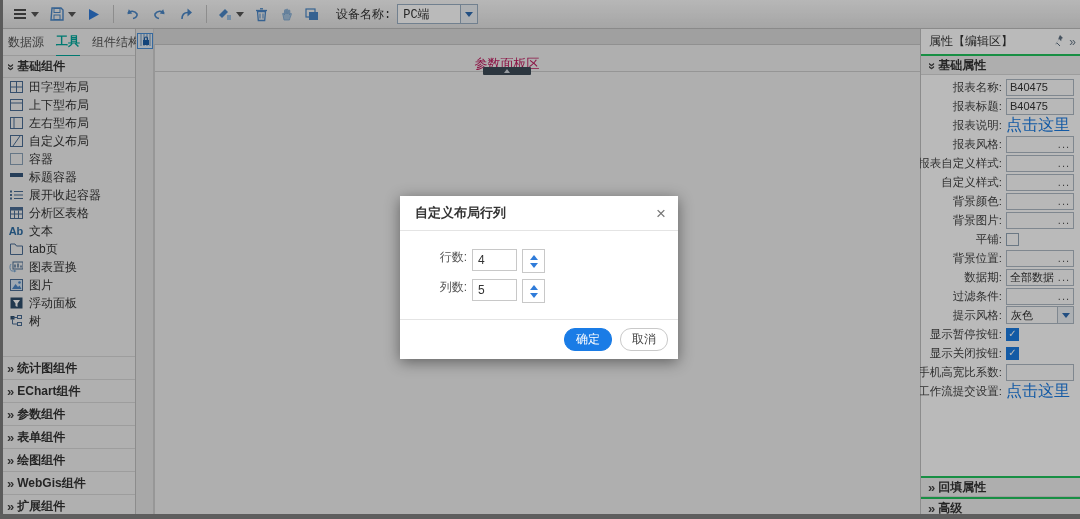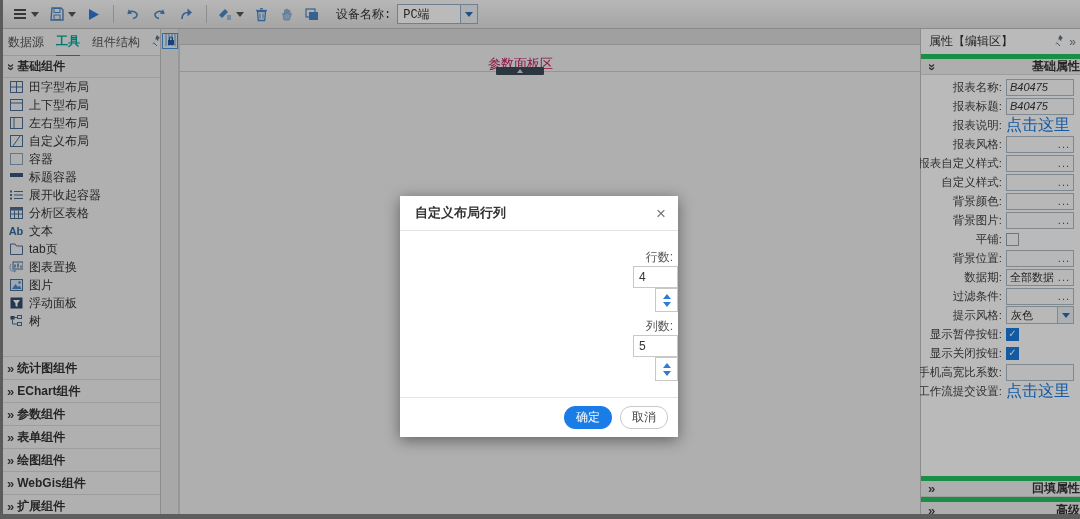--- a/index.html
+++ b/index.html
@@ -17,21 +17,21 @@
   .device-label { margin:0 6px 0 10px; color:#333; }
   .device-select { display:flex; align-items:stretch; height:20px; }
   .device-box { width:64px; background:#fff; border:1px solid #9cb0c4; display:flex; align-items:center; padding-left:5px; }
   .device-caretbox { width:17px; background:#eef2f6; border:1px solid #9cb0c4; border-left:none; display:flex; align-items:center; justify-content:center; }
   .blue-tri-dn { width:0; height:0; border:4px solid transparent; border-top:5px solid #2f6db3; margin-top:4px; }
 
   
   .main { flex:1; display:flex; background:#dedede; min-height:0; }
 
   
-  .left-panel { width:161px; flex:none; background:#f1f1f1; border-right:1px solid #c0c0c0; display:flex; flex-direction:column; }
+  .left-panel { width:136px; flex:none; background:#f1f1f1; border-right:1px solid #c0c0c0; display:flex; flex-direction:column; }
   .ltabs { display:flex; align-items:center; height:27px; padding:0 4px 0 8px; border-bottom:1px solid #d4d4d4; }
   .ltab { margin-right:12px; color:#555; cursor:pointer; padding:6px 0 5px; white-space:nowrap; }
   .ltab.active { color:#00a79b; font-weight:bold; border-bottom:2px solid #00a79b; }
   .panel-tools { margin-left:auto; display:flex; align-items:center; gap:4px; color:#6b7b8a; }
   .chev-txt { font-size:12px; color:#6b7b8a; line-height:1; }
   .lsection-head { display:flex; align-items:center; height:22px; padding-left:7px; font-weight:bold; color:#333;
                    border-bottom:1px solid #d8d8d8; cursor:pointer; background:#efefef; flex:none; }
   .chev { display:inline-block; font-size:13px; color:#444; font-weight:bold; margin-right:3px; line-height:1; }
   .chev.open { transform:rotate(90deg); transform-origin:50% 55%; }
   .citem { display:flex; align-items:center; height:18px; padding-left:9px; cursor:pointer; color:#333; }
@@ -51,27 +51,27 @@
   .param-band { height:27px; border-bottom:1px solid #cccccc; position:relative; }
   .param-label { position:absolute; left:46%; top:10px; transform:translateX(-50%); color:#be185d; font-size:13px; }
   .param-handle { position:absolute; left:46%; bottom:-4px; transform:translateX(-50%); width:48px; height:8px;
                   background:#3d4a57; border-radius:1px; cursor:pointer; display:flex; align-items:center; justify-content:center; }
   .handle-arrow { width:0; height:0; border:3px solid transparent; border-bottom:4px solid #cfd6dd; margin-top:-3px; }
 
   
   .right-panel { width:160px; flex:none; background:#ffffff; border-left:1px solid #c0c0c0; display:flex; flex-direction:column; }
   .rhead { display:flex; align-items:center; height:25px; padding:0 4px 0 8px; color:#333; }
   .rsection-head { display:flex; align-items:center; height:21px; padding-left:7px; font-weight:bold; color:#333;
-                   border-top:5px solid #22c55e; border-bottom:1px solid #d8d8d8; background:#efefef; cursor:pointer; flex:none;justify-content:space-between; }
+                   border-top:2px solid #22c55e; border-bottom:1px solid #d8d8d8; background:#efefef; cursor:pointer; flex:none; }
   .props { padding:3px 6px 0 2px; }
   .prow { display:flex; align-items:center; justify-content:flex-end; height:18px; margin-bottom:1px;margin-left:43px; }
   .plabel { white-space:nowrap; color:#444; font-size:11.5px; padding-right:4px; }
   .pctrl { width:68px; flex:none; display:flex; align-items:center; }
   .pinput { width:100%; height:17px; border:1px solid #aeb9c4; background:#fcfcfc; font-size:11px; padding:0 3px;
-            font-family:"Liberation Sans","DejaVu Sans",sans-serif; color:#333;font-style:italic; }
+            font-family:"Liberation Sans","DejaVu Sans",sans-serif; color:#333; }
   .pellipsis { width:100%; height:17px; border:1px solid #aeb9c4; background:#fcfcfc; display:flex; align-items:center;
                justify-content:flex-end; padding:0 3px; color:#555; cursor:pointer; font-size:11px; letter-spacing:1px; }
   .pellipsis .val { margin-right:auto; overflow:hidden; white-space:nowrap; max-width:44px; color:#333; letter-spacing:0; }
   .plink { color:#1b7ce2; cursor:pointer; font-size:16px; white-space:nowrap; }
   .pcheck { width:13px; height:13px; border:1px solid #93a5b6; background:#fff; cursor:pointer;
             display:flex; align-items:center; justify-content:center; }
   .pcheck.checked { background:#1b7ce2; border-color:#1b7ce2; color:#fff; font-size:10px; font-weight:bold; line-height:1; }
   .pselect { width:100%; height:18px; display:flex; }
   .pselect .sel-box { flex:1; border:1px solid #aeb9c4; background:#fcfcfc; display:flex; align-items:center; padding-left:4px; font-size:11px; }
   .pselect .sel-caret { width:16px; border:1px solid #aeb9c4; border-left:none; background:#eef2f6; display:flex; align-items:center; justify-content:center; cursor:pointer; }
@@ -82,21 +82,21 @@
   .edge-bottom { position:absolute; left:0; bottom:0; width:1080px; height:5px; background:#828282; z-index:6; }
 
   
   .backdrop { position:absolute; inset:0; background:rgba(0,0,0,0.27); z-index:50; }
   .modal { position:absolute; left:400px; top:196px; width:278px; background:#fff; z-index:60;
            box-shadow:0 3px 14px rgba(0,0,0,0.45); }
   .modal-head { height:35px; display:flex; align-items:center; padding:0 12px 0 15px; border-bottom:1px solid #e4e4e4; }
   .modal-title { font-size:13px; font-weight:bold; color:#333; }
   .modal-close { margin-left:auto; color:#777; font-size:17px; line-height:1; cursor:pointer; }
   .modal-body { padding:12px 0 10px 33px; }
-  .mrow { display:flex; align-items:flex-end; margin:6px 0;flex-direction:column; }
+  .mrow { display:flex; align-items:flex-start; margin:6px 0; }
   .mlabel { width:34px; text-align:right; color:#555; margin-right:5px; white-space:nowrap; }
   .minput { width:45px; height:22px; border:1px solid #c8c8c8; padding:0 5px; font-size:12px; color:#333;
             font-family:"Liberation Sans","DejaVu Sans",sans-serif; }
   .spinner { width:23px; height:24px; border:1px solid #c8c8c8; margin-left:5px; display:flex; flex-direction:column; }
   .spin-up, .spin-dn { flex:1; display:flex; align-items:center; justify-content:center; cursor:pointer; }
   .tri-up { width:0; height:0; border:4px solid transparent; border-bottom:5px solid #2f7bd9; margin-bottom:1px; }
   .tri-dn { width:0; height:0; border:4px solid transparent; border-top:5px solid #2f7bd9; margin-top:1px; }
   .modal-foot { border-top:1px solid #e4e4e4; padding:8px 10px; display:flex; justify-content:flex-end; gap:8px; }
   .btn { height:23px; padding:0 11px; font-size:12px; border-radius:11px; cursor:pointer; display:flex; align-items:center; }
   .btn-primary { background:#1a7ce6; color:#fff; border:1px solid #1a7ce6; }

